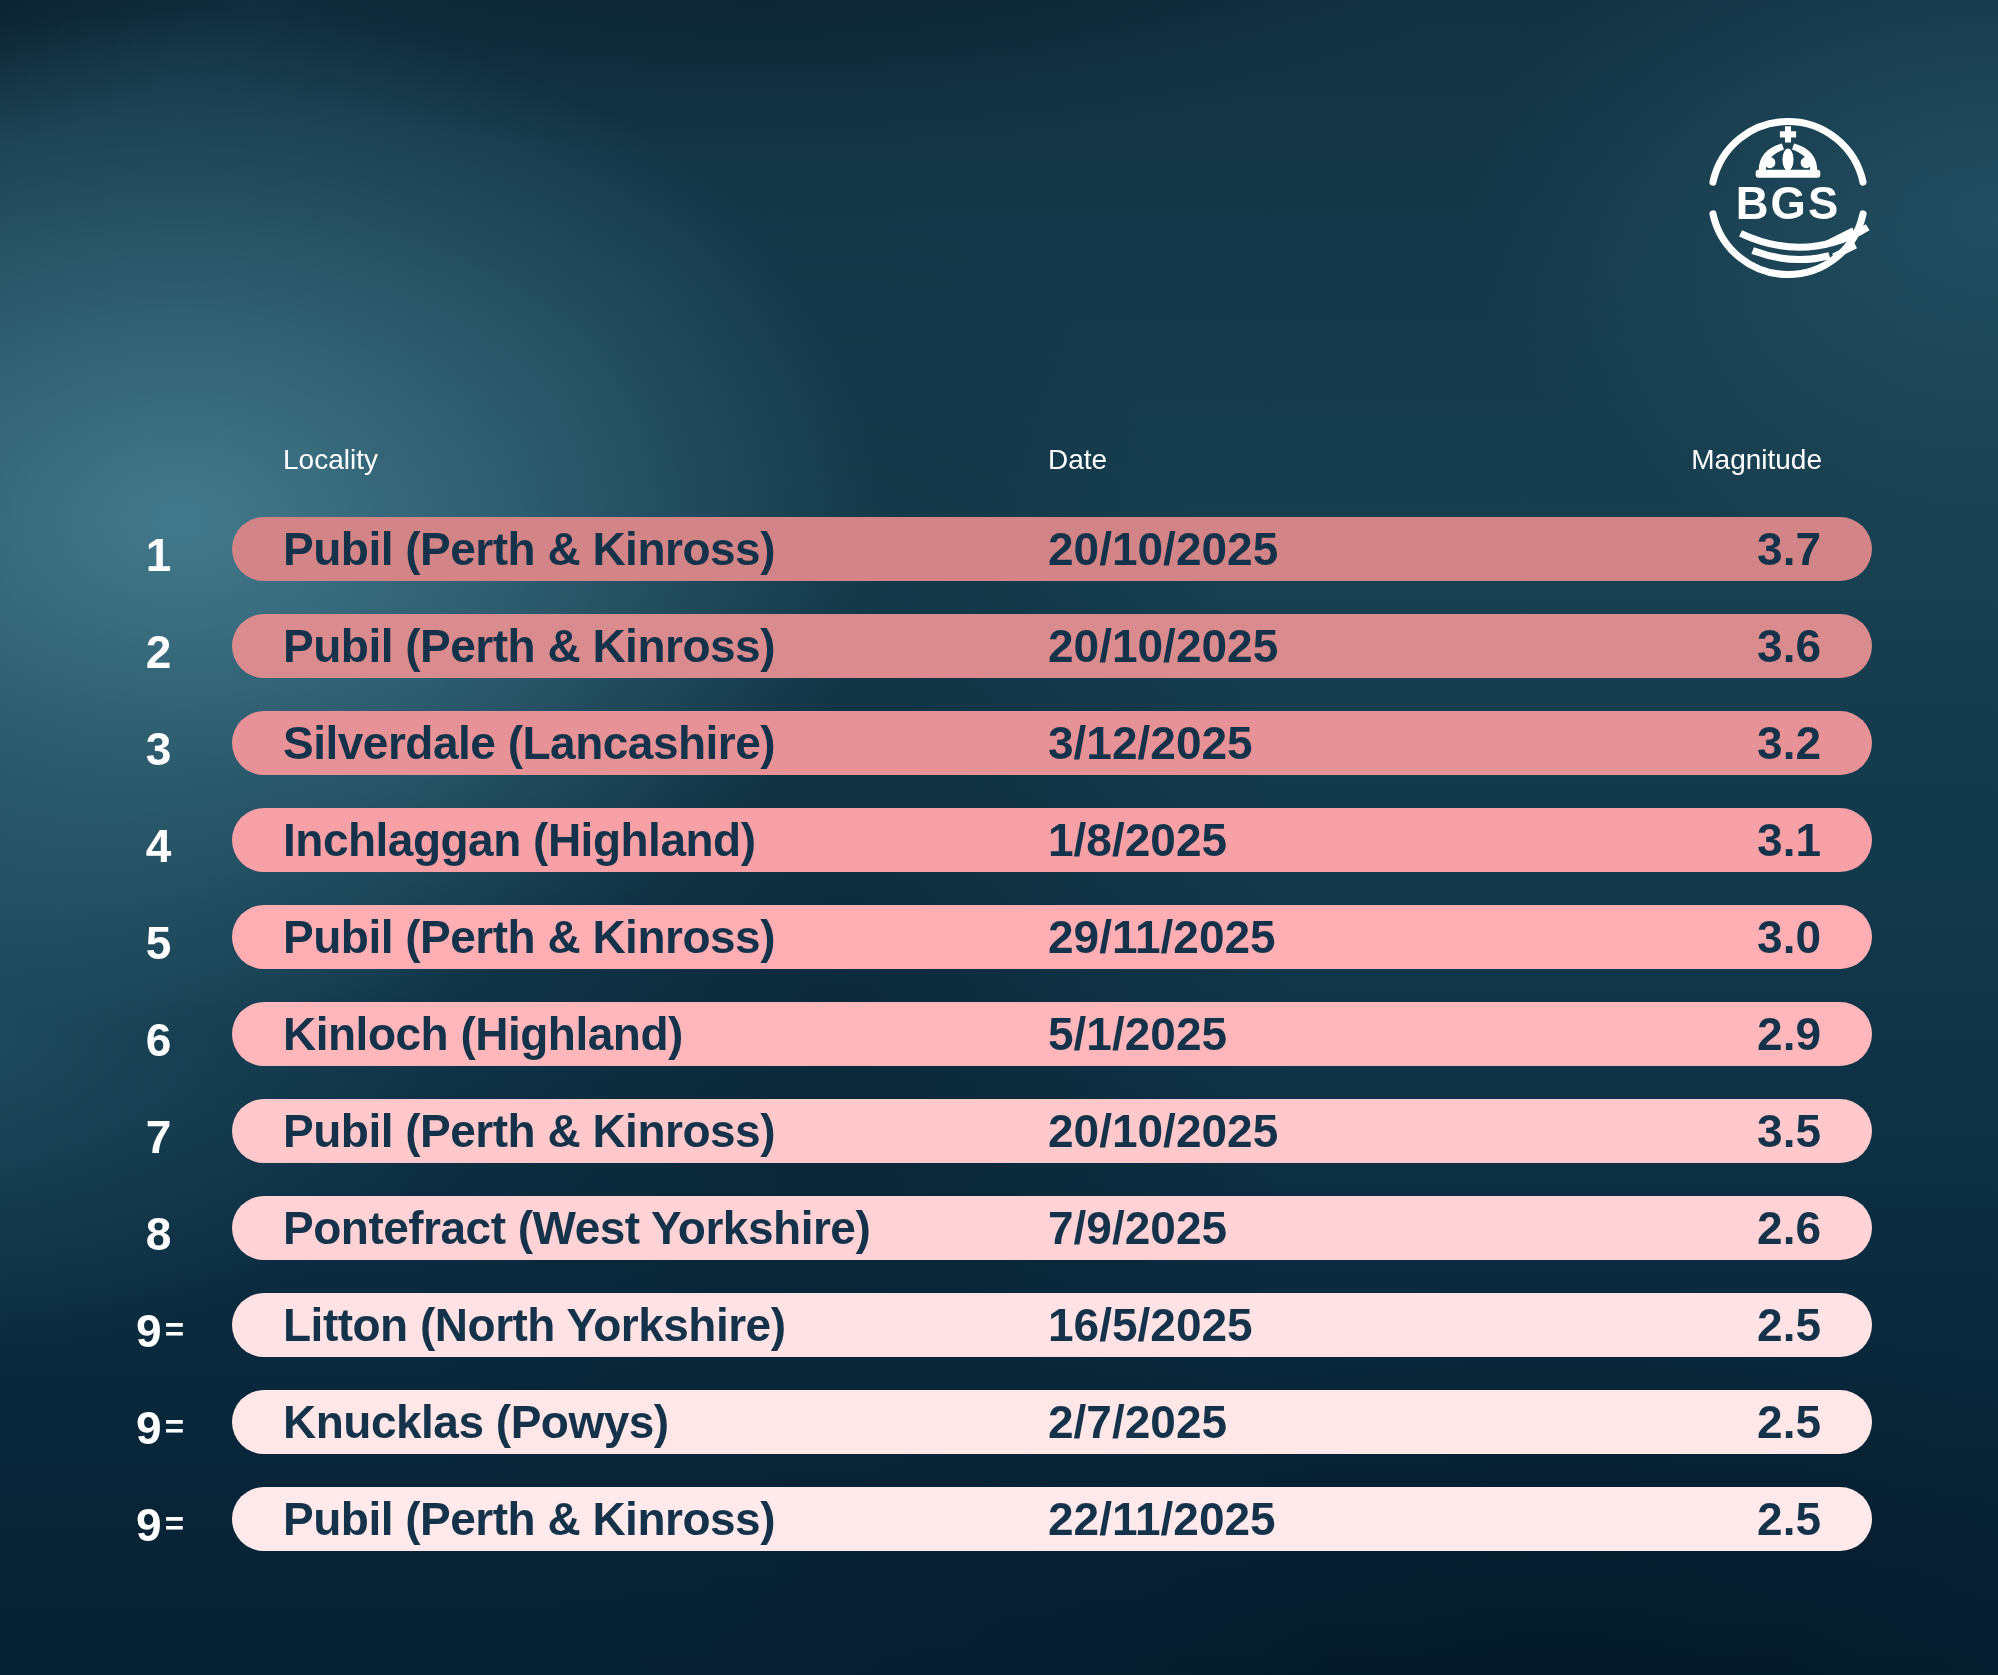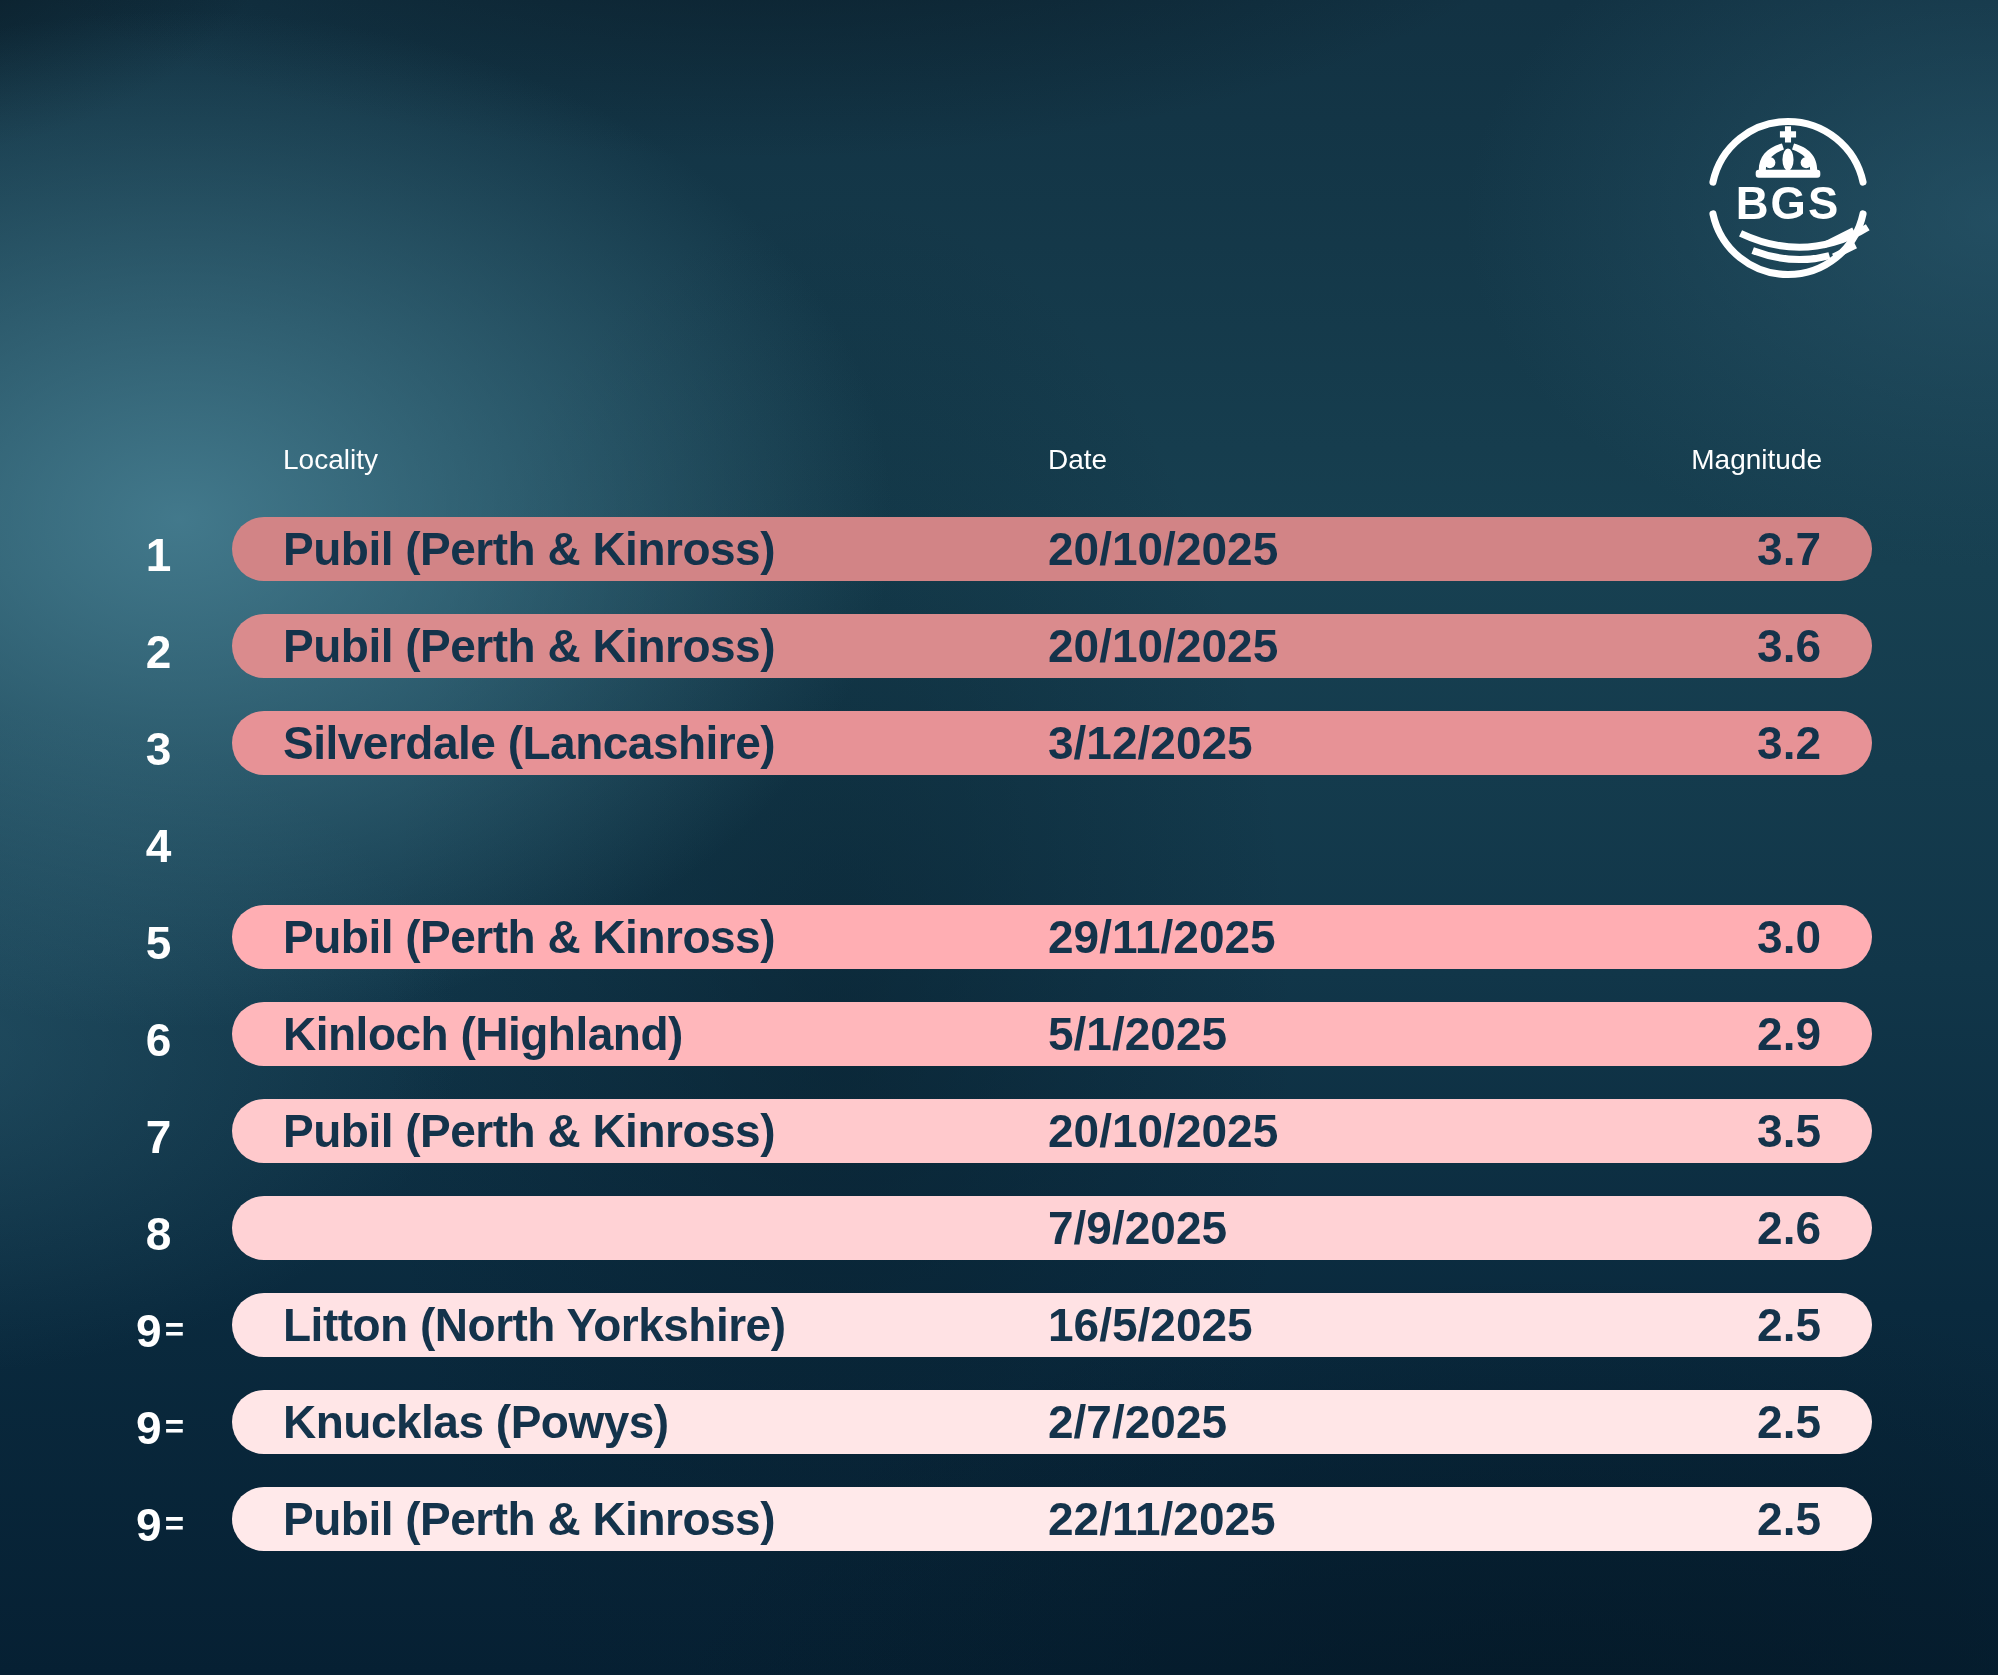--- a/index.html
+++ b/index.html
@@ -133,20 +133,25 @@
         <span class="date">3/12/2025</span>
         <span class="mag">3.2</span>
       </div>
     </div>
 
     <div class="row">
       <div class="rank">
         <span class="rank-num">4</span>
         <span class="rank-eq"></span>
       </div>
+      <div class="pill" style="background: rgb(247, 160, 165);">
+        <span class="loc">Inchlaggan (Highland)</span>
+        <span class="date">1/8/2025</span>
+        <span class="mag">3.1</span>
+      </div>
     </div>
 
     <div class="row">
       <div class="rank">
         <span class="rank-num">5</span>
         <span class="rank-eq"></span>
       </div>
       <div class="pill" style="background: rgb(255, 174, 179);">
         <span class="loc">Pubil (Perth &amp; Kinross)</span>
         <span class="date">29/11/2025</span>
@@ -177,20 +182,21 @@
         <span class="mag">3.5</span>
       </div>
     </div>
 
     <div class="row">
       <div class="rank">
         <span class="rank-num">8</span>
         <span class="rank-eq"></span>
       </div>
       <div class="pill" style="background: rgb(255, 210, 213);">
+        <span class="loc">Pontefract (West Yorkshire)</span>
         <span class="date">7/9/2025</span>
         <span class="mag">2.6</span>
       </div>
     </div>
 
     <div class="row">
       <div class="rank">
         <span class="rank-num">9</span>
         <span class="rank-eq">=</span>
       </div>

